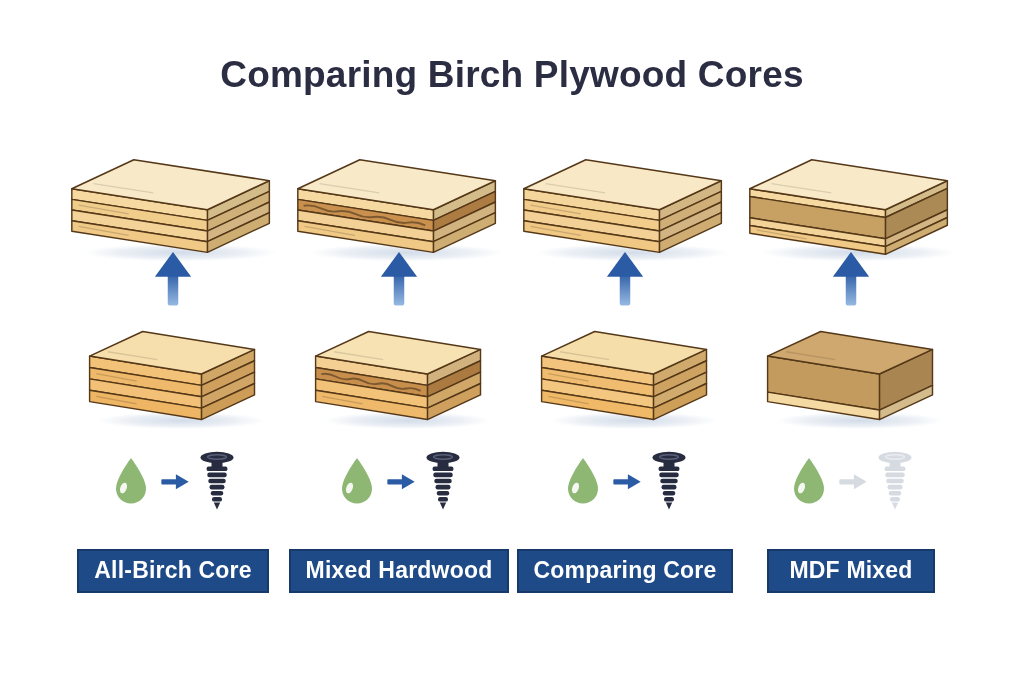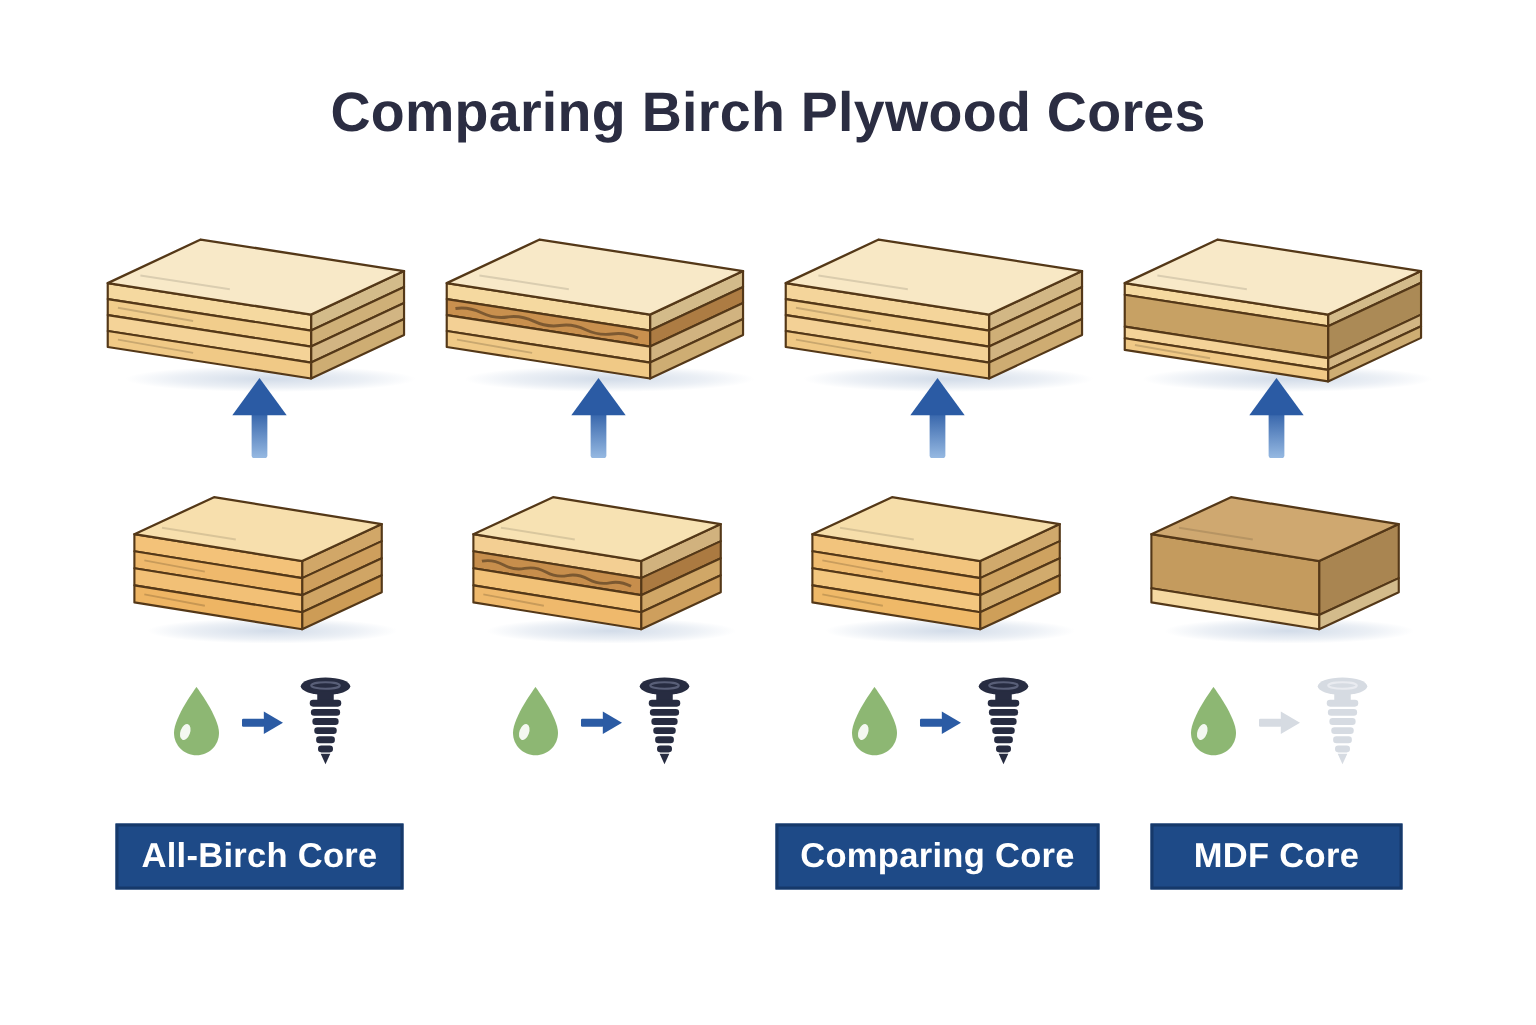--- a/index.html
+++ b/index.html
@@ -211,20 +211,23 @@
               <rect x="7.5" y="16.5" width="21" height="4.6" rx="2.2" fill="#272c41"></rect>
               <rect x="8.25" y="22.6" width="19.5" height="4.6" rx="2.2" fill="#272c41"></rect>
               <rect x="9.25" y="28.7" width="17.5" height="4.6" rx="2.2" fill="#272c41"></rect>
               <rect x="10.5" y="34.8" width="15" height="4.6" rx="2.2" fill="#272c41"></rect>
               <rect x="11.75" y="40.9" width="12.5" height="4.6" rx="2.2" fill="#272c41"></rect>
               <rect x="13" y="47" width="10" height="4.6" rx="2.2" fill="#272c41"></rect>
               <polygon points="14.8,52.5 21.2,52.5 18,59.5" fill="#272c41"></polygon>
             </svg>
           </span>
     </div>
+    <div class="label">
+      <span>Mixed Hardwood</span>
+    </div>
   </div>
 
   <div class="column">
     <div class="stack-wrap">
           <svg viewBox="0 0 222 118" style="width:215px">
             <ellipse cx="118" cy="106" rx="100" ry="9" fill="url(#shadowGrad)"></ellipse>
             <polygon points="146.0,61.7 210.0,31.7 210.0,42.7 146.0,72.7" fill="rgb(210,183,133)" stroke="#543818" stroke-width="1.5" stroke-linejoin="round"></polygon>
             <polygon points="6.0,40.0 146.0,61.7 146.0,72.7 6.0,51.0" fill="#f4d59b" stroke="#543818" stroke-width="1.5" stroke-linejoin="round"></polygon>
             <polygon points="146.0,72.7 210.0,42.7 210.0,53.7 146.0,83.7" fill="rgb(207,175,119)" stroke="#543818" stroke-width="1.5" stroke-linejoin="round"></polygon>
             <polygon points="6.0,51.0 146.0,72.7 146.0,83.7 6.0,62.0" fill="#f1cc8a" stroke="#543818" stroke-width="1.5" stroke-linejoin="round"></polygon>
@@ -350,17 +353,17 @@
               <rect x="8.25" y="22.6" width="19.5" height="4.6" rx="2.2" fill="#d6dbe2"></rect>
               <rect x="9.25" y="28.7" width="17.5" height="4.6" rx="2.2" fill="#d6dbe2"></rect>
               <rect x="10.5" y="34.8" width="15" height="4.6" rx="2.2" fill="#d6dbe2"></rect>
               <rect x="11.75" y="40.9" width="12.5" height="4.6" rx="2.2" fill="#d6dbe2"></rect>
               <rect x="13" y="47" width="10" height="4.6" rx="2.2" fill="#d6dbe2"></rect>
               <polygon points="14.8,52.5 21.2,52.5 18,59.5" fill="#d6dbe2"></polygon>
             </svg>
           </span>
     </div>
     <div class="label">
-      <span>MDF Core</span>
+      <span>MDF Mixed</span>
     </div>
   </div>
 </main>
 </div>
 
 </body></html>

